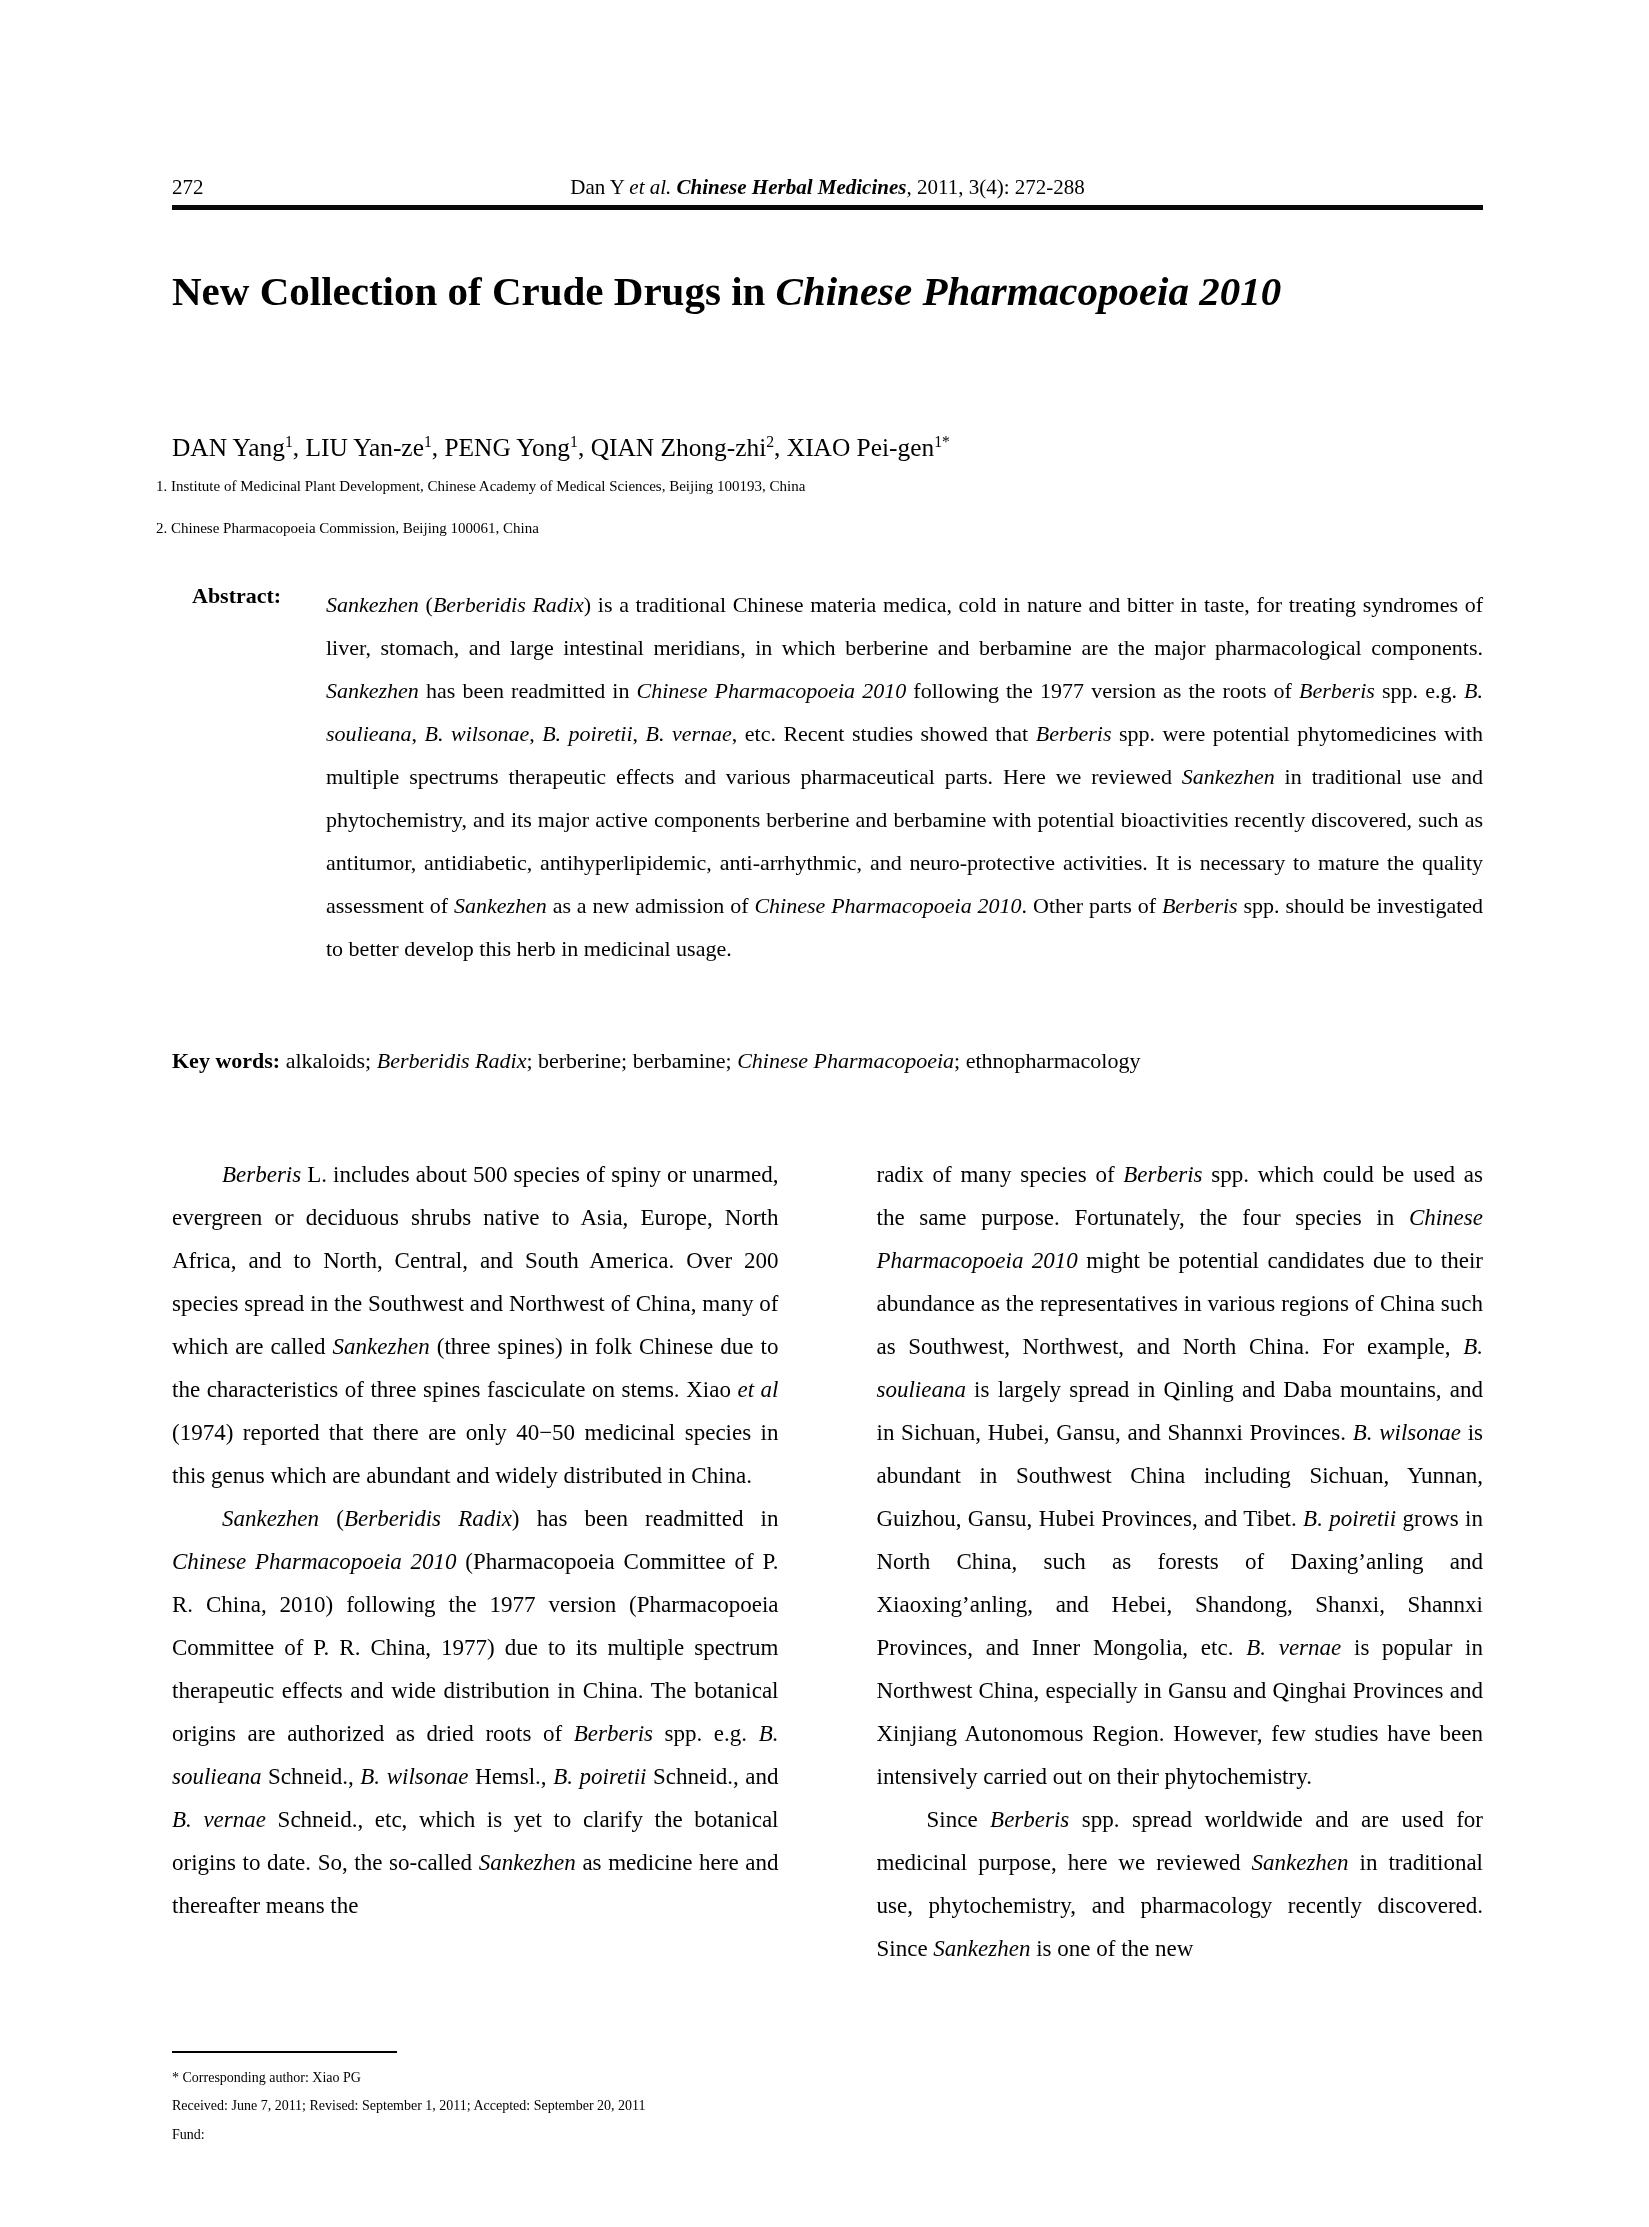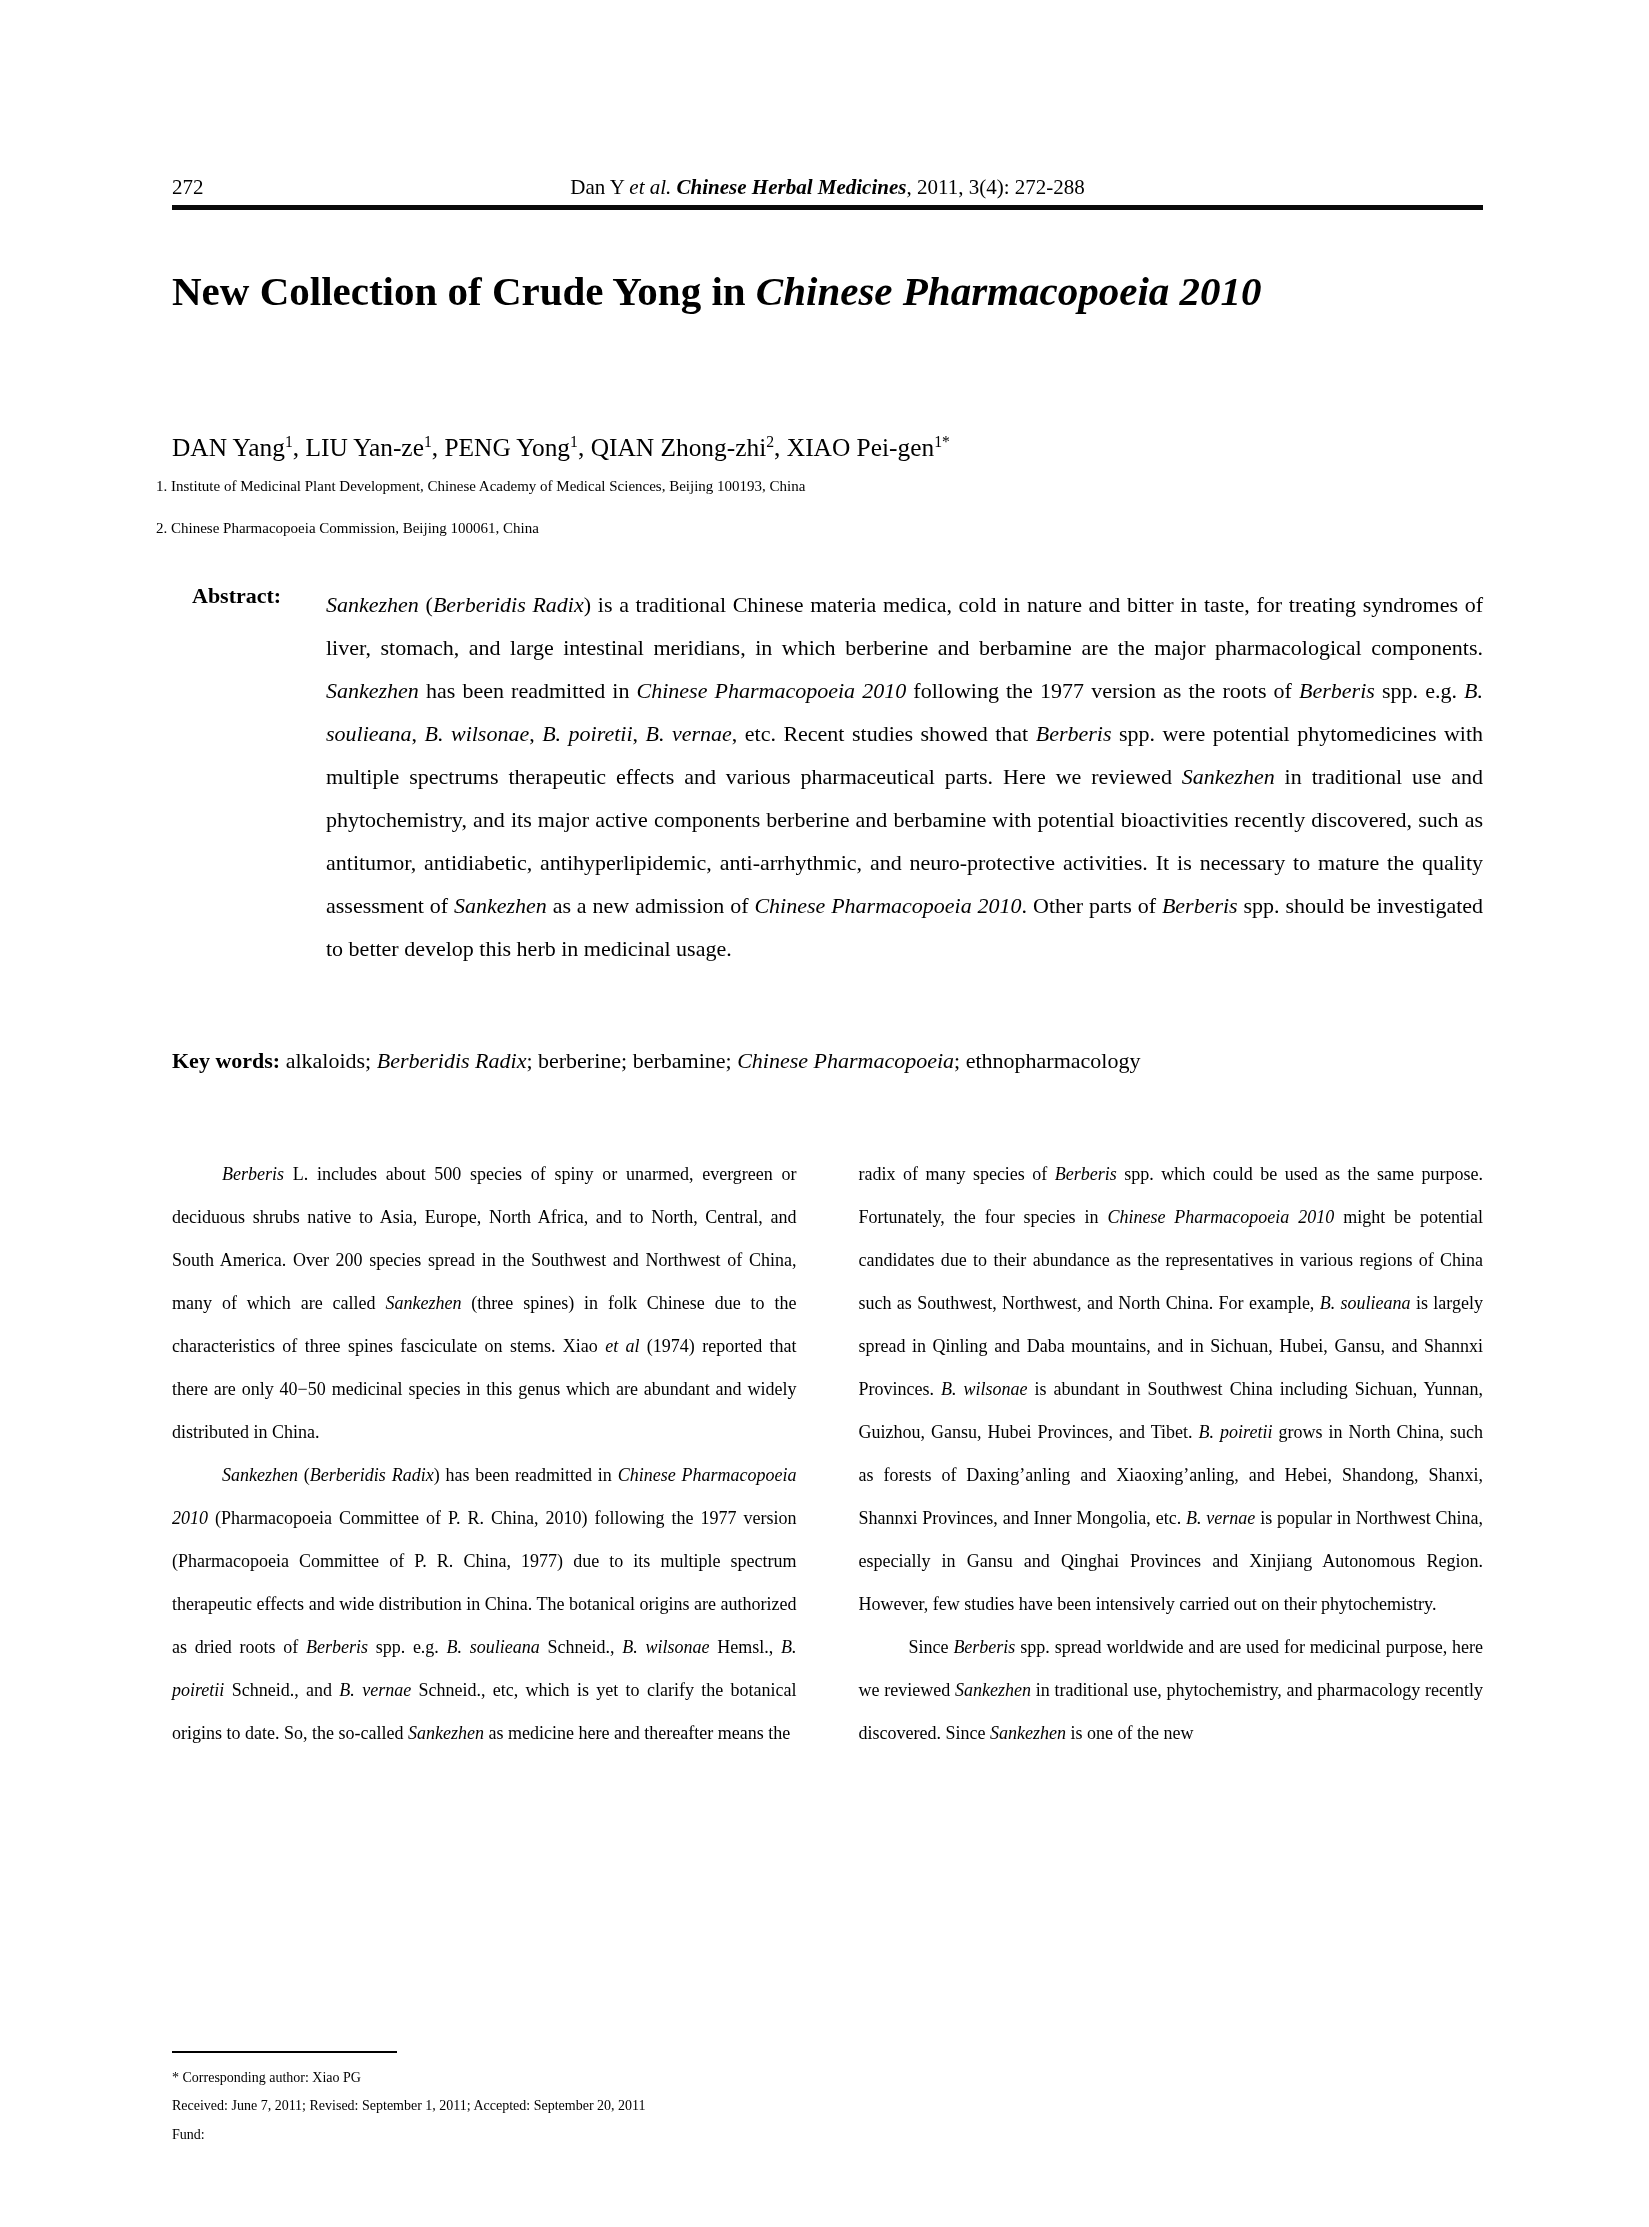--- a/index.html
+++ b/index.html
@@ -34,22 +34,22 @@
 
   #abstract { position: absolute; left: 172px; right: 167px; top: 583px; display: flex; font-size: 22px; margin-left: 20px; }
   #abstract .label { flex: 0 0 134px; font-weight: bold; }
   #abstract .text { flex: 1 1 auto; text-align: justify; line-height: 43px; }
 
   #keywords { position: absolute; left: 172px; right: 167px; top: 1048px; font-size: 22px; }
   #doi { position: absolute; left: 172px; right: 167px; top: 1090px; font-size: 22px; }
 
   #columns {
     position: absolute; left: 172px; right: 167px; top: 1153px;
-    display: flex; gap: 62px;
-    font-size: 18px; line-height: 43px; text-align: justify;
+    display: flex; gap: 98px;
+    font-size: 23px; line-height: 43px; text-align: justify;
   }
   .col { flex: 1 1 0; }
   .col p { margin: 0; }
   .col p.indent { text-indent: 50px; }
 
   #footnote { position: absolute; left: 172px; top: 2051px; font-size: 14px; line-height: 28.5px; }
   #footnote .fn-rule { width: 225px; height: 2.2px; background: #000; margin-bottom: 10.7px; }
 </style>
 </head>
 <body>
@@ -57,21 +57,21 @@
 <div class="page">
 
   <div id="header">
     <div id="page-number">272</div>
     <div id="citation"><span>Dan Y </span><span class="i">et al. </span><span class="bi">Chinese Herbal Medicines</span><span>, 2011, 3(4): 272-288</span></div>
   </div>
 
   <div id="rule"></div>
 
   <div id="title">
-    <div><span class="b">New Collection of Crude Yong in </span><span class="bi">Chinese Pharmacopoeia 2010</span></div>
+    <div><span class="b">New Collection of Crude Drugs in </span><span class="bi">Chinese Pharmacopoeia 2010</span></div>
   </div>
 
   <div id="authors"><span>DAN Yang</span><sup>1</sup><span>, LIU Yan-ze</span><sup>1</sup><span>, PENG Yong</span><sup>1</sup><span>, QIAN Zhong-zhi</span><sup>2</sup><span>, XIAO Pei-gen</span><sup>1*</sup></div>
 
   <div id="affiliations">
     <div>1. Institute of Medicinal Plant Development, Chinese Academy of Medical Sciences, Beijing 100193, China</div>
     <div>2. Chinese Pharmacopoeia Commission, Beijing 100061, China</div>
   </div>
 
   <div id="abstract">

